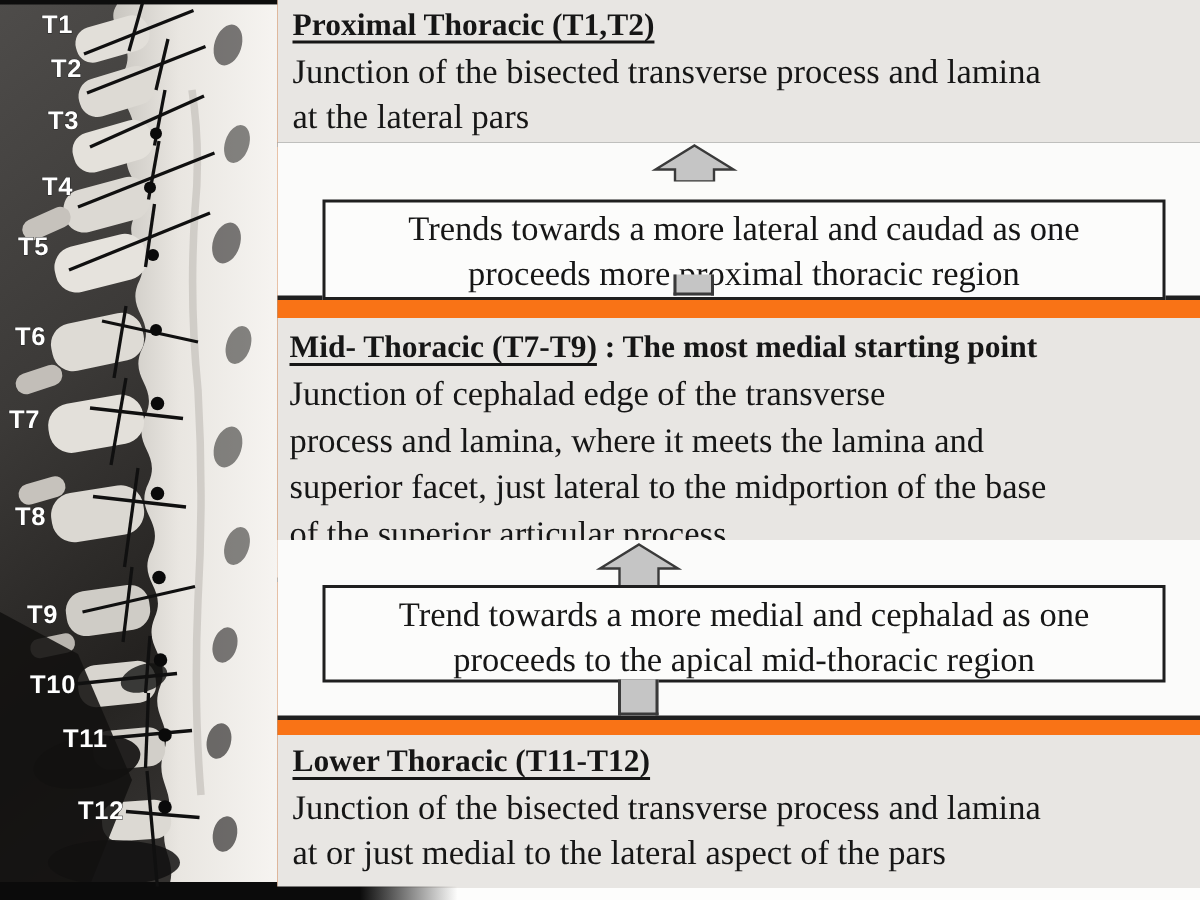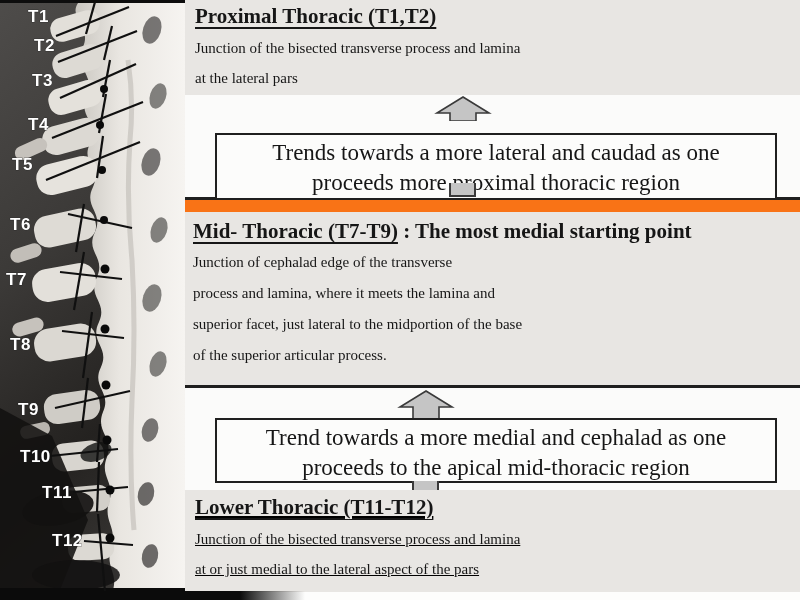--- a/index.html
+++ b/index.html
@@ -13,28 +13,28 @@
     fill:#ffffff;font-family:"Liberation Sans", sans-serif;
     font-size:17px;font-weight:bold;letter-spacing:0.5px;
     paint-order:stroke;stroke:#222;stroke-width:0.6px;
   }
   #content{position:absolute;left:185px;top:0;width:615px;height:600px;}
   .sec{position:absolute;left:0;right:0;background:var(--section_bg);}
   .band{position:absolute;left:0;right:0;background:var(--band_bg);}
   .s1{top:0;height:92px;border-bottom:3px solid var(--border);padding:3px 6px 0 10px;box-sizing:content-box;font-family:Liberation Serif, serif;}
   .b1{top:95px;height:102px;border-bottom:3px solid var(--border);}
   .s2{top:212px;height:167px;border-bottom:3px solid var(--border);padding:6px 6px 0 8px;}
-  .b2{top:388px;height:117px;border-bottom:3px solid var(--border);}
-  .s3{top:490px;height:100px;border-bottom:2px solid var(--border);padding:4px 6px 0 10px;text-decoration:underline;}
+  .b2{top:360px;height:117px;border-bottom:3px solid var(--border);}
+  .s3{top:490px;height:100px;border-bottom:2px solid var(--border);padding:4px 6px 0 10px;}
   .footer-white{position:absolute;left:0;right:0;top:592px;height:8px;background:#fdfdfc;}
   #footer-black{position:absolute;left:0;top:591px;width:310px;height:9px;
     background:linear-gradient(to right,#0b0b0b 0 240px,rgba(11,11,11,0) 305px);}
   h2{font-size:21px;font-weight:bold;margin:0;color:var(--text);line-height:26px;white-space:nowrap;}
   .u{text-decoration:underline;text-decoration-thickness:2px;text-underline-offset:4px;}
-  p.body{font-size:15px;margin:4px 0 0 0;line-height:30px;white-space:pre-line;color:var(--text);}
+  p.body{font-size:23px;margin:4px 0 0 0;line-height:30px;white-space:pre-line;color:var(--text);}
   .s2 p.body{line-height:31px;margin-top:3px;}
   .tbox{
     position:absolute;left:30px;width:558px;border:2px solid var(--border);
     background:var(--box_bg);text-align:center;
   }
   .b1 .tbox{top:38px;height:63px;}
   .b2 .tbox{top:30px;height:61px;}
   .tbox p{font-size:23px;line-height:30px;margin:3px 0 0 0;white-space:pre-line;color:var(--text);}
   .arrow{position:absolute;}
   .a1{left:249px;top:1px;}

